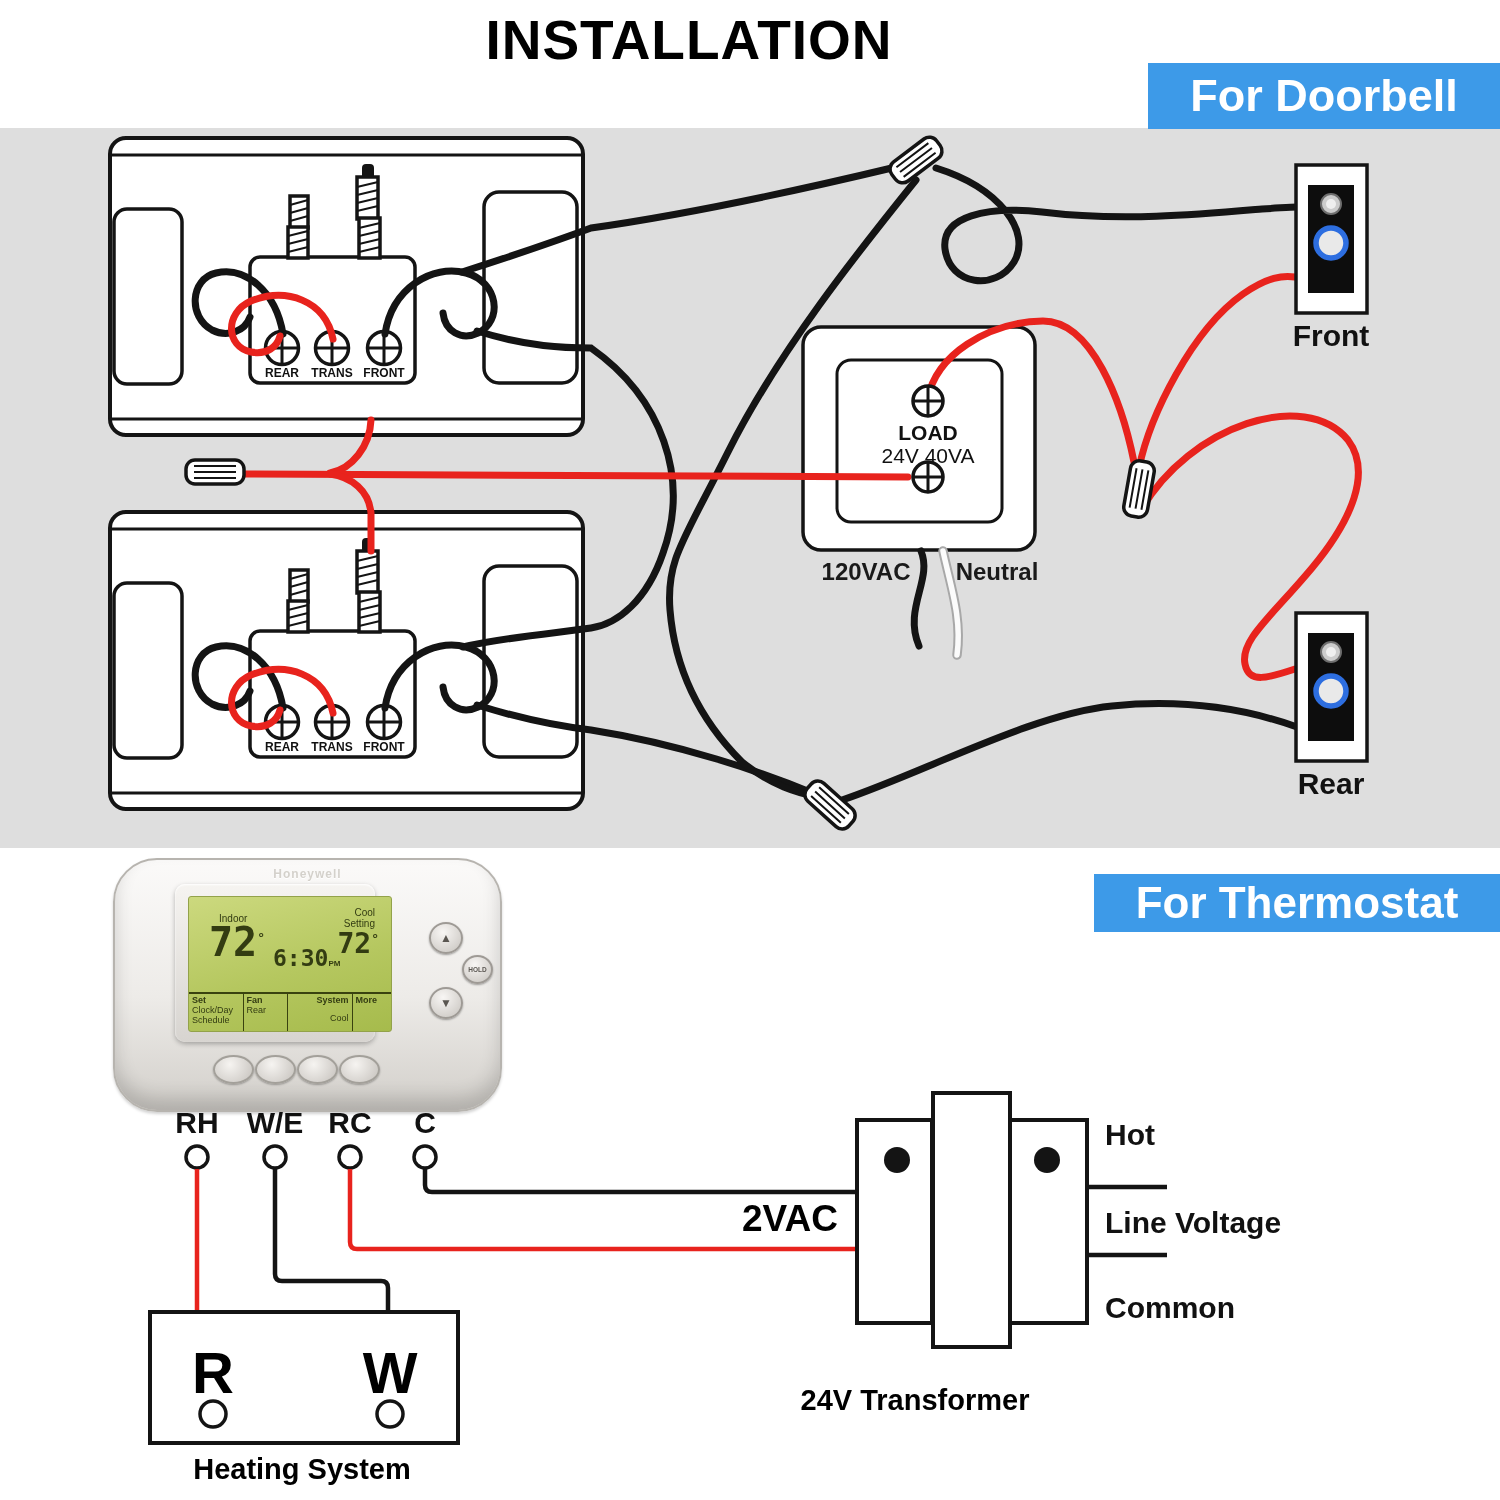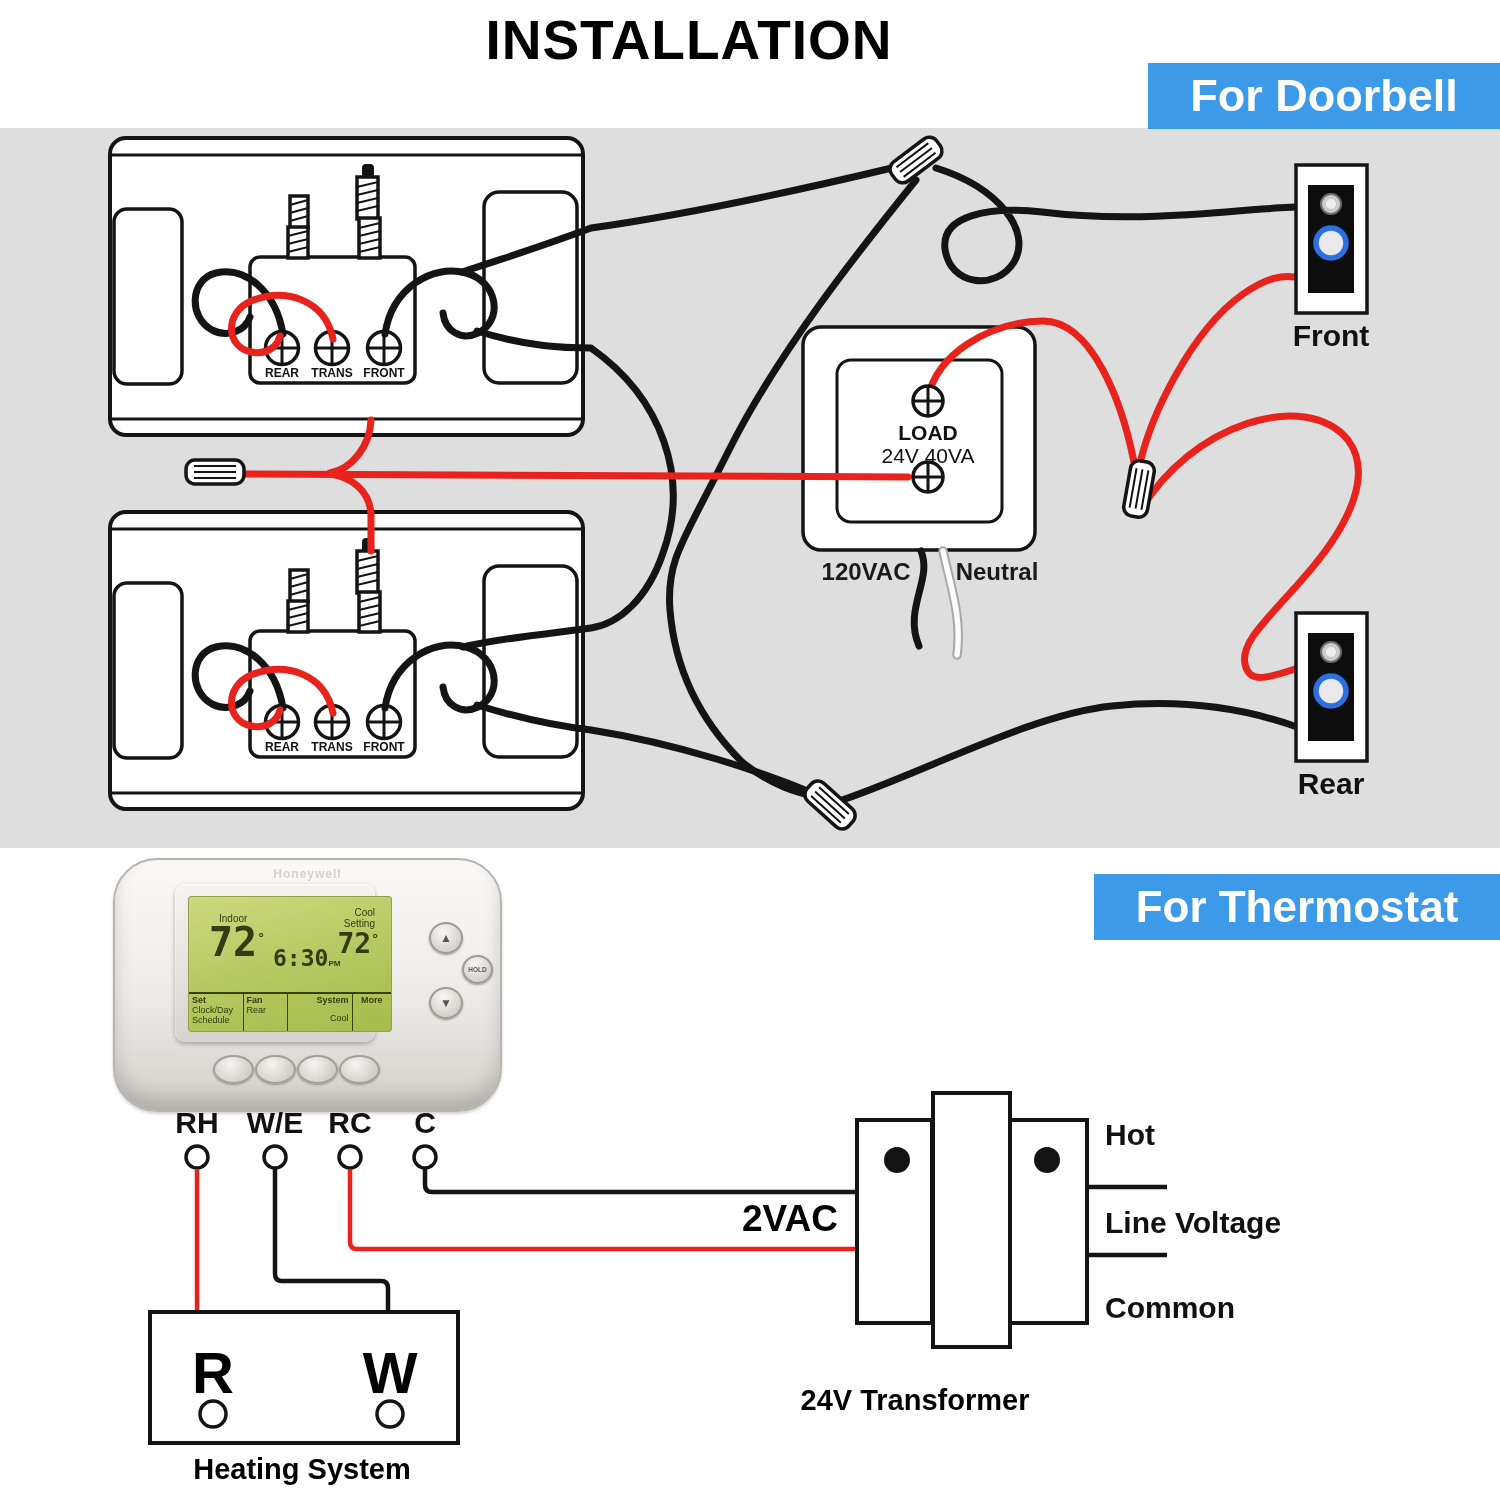--- a/index.html
+++ b/index.html
@@ -5,21 +5,21 @@
   html,body{margin:0;padding:0;background:#fff;}
   #page{position:relative;width:1500px;height:1500px;background:#fff;overflow:hidden;
         font-family:"Liberation Sans",sans-serif;}
   #diagram-svg{position:absolute;left:0;top:0;}
 
   .page-title{position:absolute;left:464px;top:8px;width:450px;text-align:center;
       font-size:55px;font-weight:bold;color:#000;letter-spacing:1px;}
   .banner{position:absolute;right:0;background:#3d9ae8;color:#fff;font-weight:bold;
       display:flex;align-items:center;justify-content:center;text-align:center;}
   #banner-doorbell{top:63px;width:352px;height:66px;font-size:45px;}
-  #banner-thermostat{top:874px;width:406px;height:66px;font-size:44px;}
+  #banner-thermostat{top:874px;width:406px;height:58px;font-size:44px;}
 
   
   .wire-b{fill:none;stroke:#141414;stroke-width:7;stroke-linecap:round;}
   .wire-r{fill:none;stroke:#e8231d;stroke-width:7;stroke-linecap:round;}
   .wire-b2{fill:none;stroke:#141414;stroke-width:4.5;stroke-linecap:butt;}
   .wire-r2{fill:none;stroke:#e8231d;stroke-width:4.5;stroke-linecap:butt;}
   .shape{fill:#fff;stroke:#141414;stroke-width:3.5;}
   .shape4{fill:#fff;stroke:#141414;stroke-width:4;}
   .ln{fill:none;stroke:#141414;stroke-width:3;}
   .hatch{fill:none;stroke:#141414;stroke-width:2;}
@@ -50,21 +50,21 @@
   .lcd .indoor-temp sup,.lcd .cool-temp sup{font-size:13px;}
   .lcd .time{position:absolute;left:84px;top:48px;font:bold 23px "DejaVu Sans Mono",monospace;}
   .lcd .time .pm{font-size:8px;font-family:"Liberation Sans",sans-serif;margin-top:20px;}
   .lcd .cool-label{position:absolute;right:16px;top:10px;text-align:right;font-size:10px;line-height:11px;}
   .lcd .cool-temp{position:absolute;right:12px;top:30px;font:bold 28px "DejaVu Sans Mono",monospace;}
   .menu{position:absolute;left:0;right:0;bottom:0;height:37px;display:flex;
       border-top:2px solid #39420f;font-size:9px;line-height:10px;}
   .menu .cell{padding:1px 3px;box-sizing:border-box;border-right:1.5px solid #39420f;}
   .menu .cell:last-child{border-right:none;}
   .menu .c1{width:27%;} .menu .c2{width:22%;} .menu .c3{width:32%;text-align:right;}
-  .menu .c4{width:19%;text-align:center;}
+  .menu .c4{width:19%;}
   .menu b{display:block;}
   .menu .low{margin-top:8px;}
   .tbtn{position:absolute;border-radius:50%;background:radial-gradient(circle at 40% 30%,#f8f6f4,#c7c3be);
       border:2px solid #9e9a95;box-shadow:0 1px 2px rgba(0,0,0,.35);display:flex;align-items:center;
       justify-content:center;color:#5a5651;box-sizing:border-box;}
   #btn-up{left:314px;top:62px;width:34px;height:32px;font-size:12px;}
   #btn-down{left:314px;top:127px;width:34px;height:32px;font-size:12px;}
   #btn-hold{left:347px;top:95px;width:31px;height:29px;font-size:6.5px;font-weight:bold;}
   .oval{position:absolute;top:195px;width:41px;height:29px;border-radius:50%;
       background:radial-gradient(circle at 40% 30%,#f6f4f1,#c5c1bc);border:2px solid #a3a09a;

